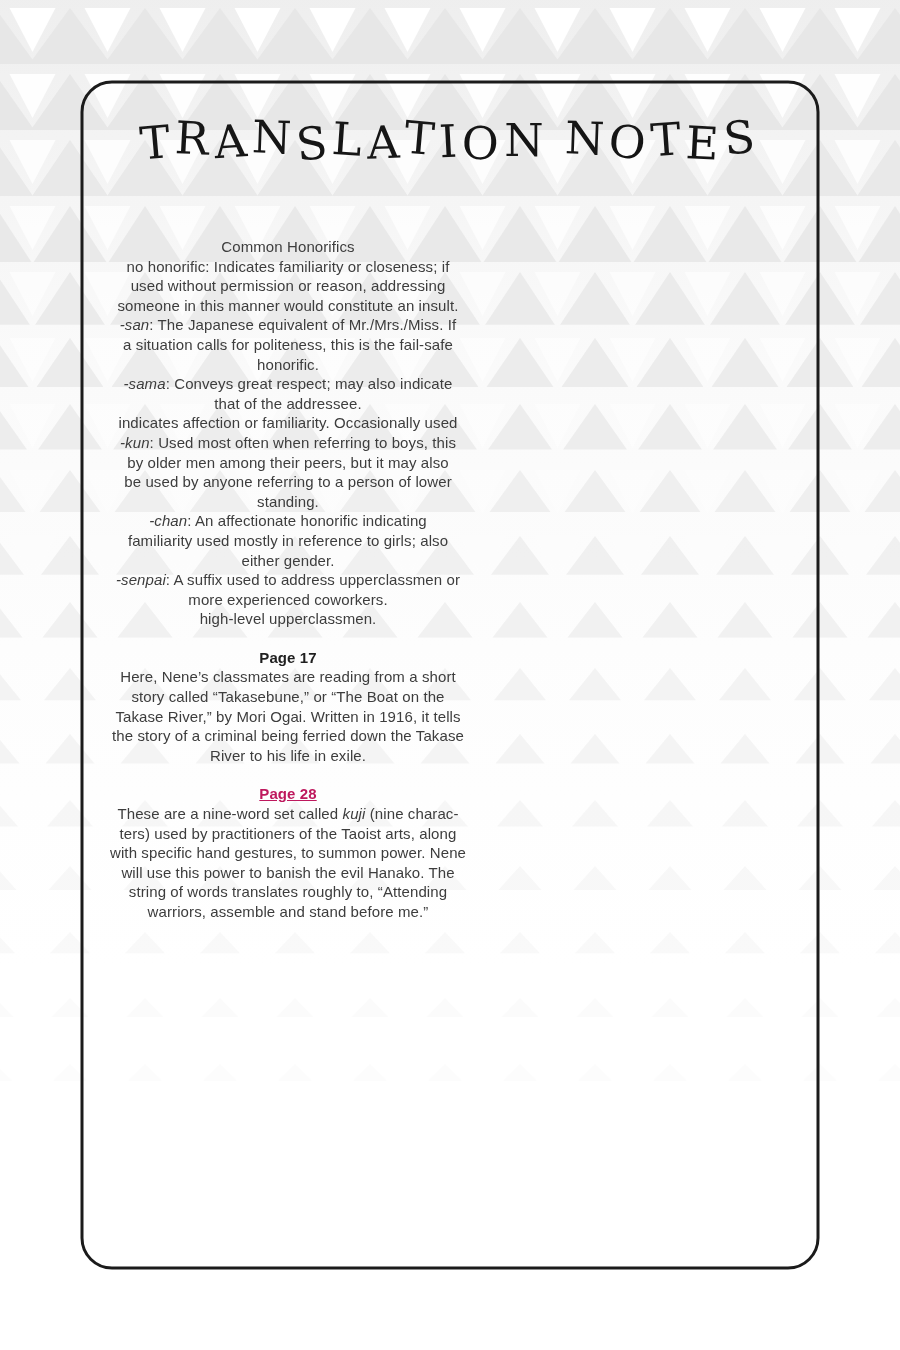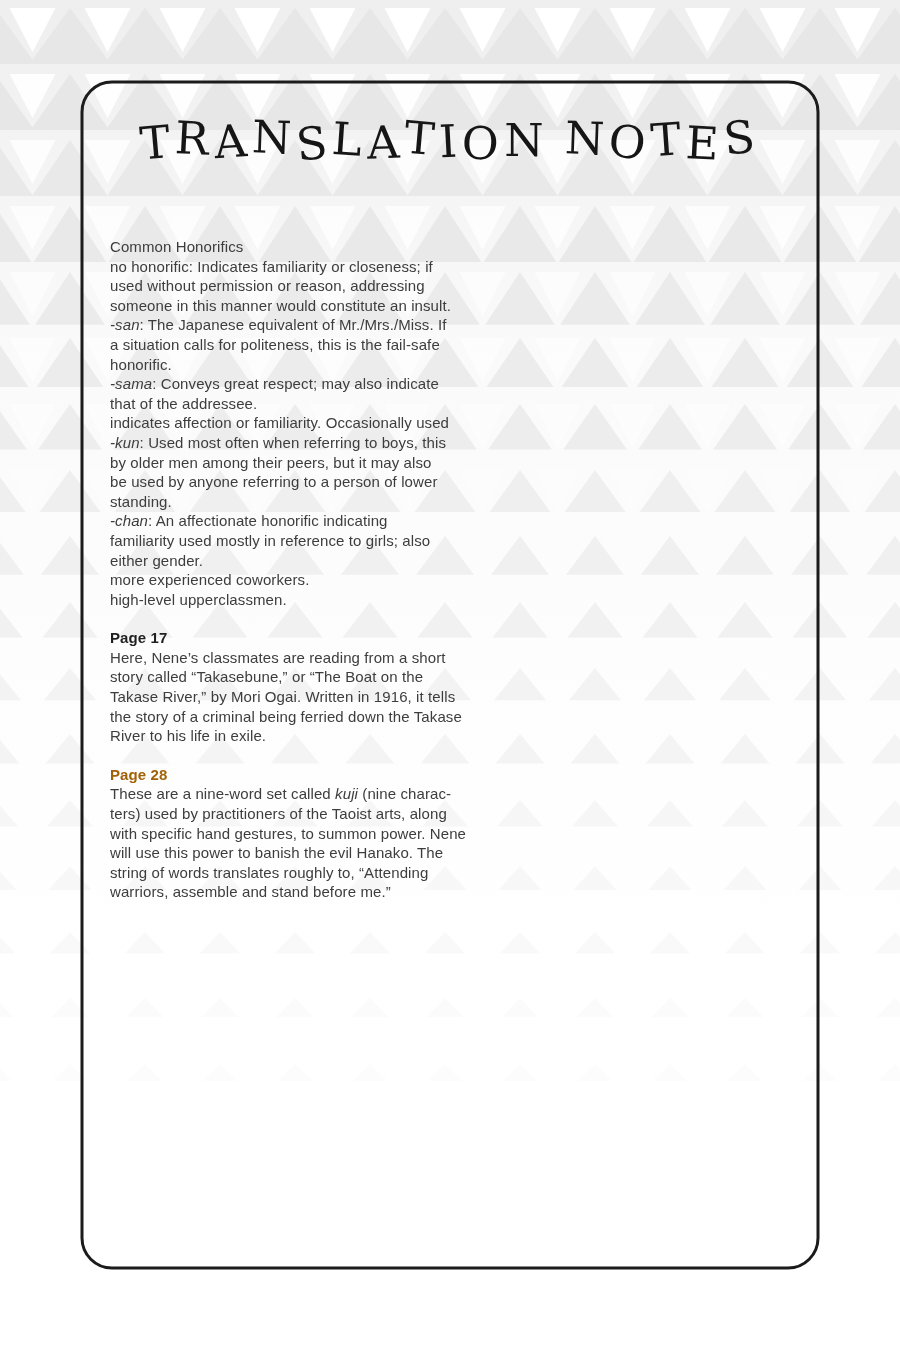--- a/index.html
+++ b/index.html
@@ -10,21 +10,21 @@
   #bg{position:absolute;top:0;left:0;}
   .content{position:absolute;top:0;left:0;width:900px;height:1350px;}
   .title{
     position:absolute;top:114px;left:82px;width:736px;margin:0;
     text-align:center;font-family:"DejaVu Serif",serif;font-weight:400;
     font-size:45px;letter-spacing:5px;color:#161616;white-space:nowrap;
   }
   .title span{display:inline-block;}
   .notes{
     position:absolute;left:110px;top:237px;
-    font-size:15px;line-height:19.6px;color:#3d3d3d;letter-spacing:0.1px;
+    font-size:15px;line-height:19.6px;color:#3d3d3d;letter-spacing:0.1px;text-align:center;
   }
   .section{margin:0 0 19px 0;}
   .heading{white-space:pre;}
   .heading.bold{font-weight:bold;color:#1f1f1f;}
   .line{white-space:pre;}
   .line em{font-style:italic;}
 </style>
 </head>
 <body>
 
@@ -424,33 +424,34 @@
           <div class="line"><em>-sama</em><span>: Conveys great respect; may also indicate</span></div>
           <div class="line"><span>that of the addressee.</span></div>
           <div class="line"><span>indicates affection or familiarity. Occasionally used</span></div>
           <div class="line"><em>-kun</em><span>: Used most often when referring to boys, this</span></div>
           <div class="line"><span>by older men among their peers, but it may also</span></div>
           <div class="line"><span>be used by anyone referring to a person of lower</span></div>
           <div class="line"><span>standing.</span></div>
           <div class="line"><em>-chan</em><span>: An affectionate honorific indicating</span></div>
           <div class="line"><span>familiarity used mostly in reference to girls; also</span></div>
           <div class="line"><span>either gender.</span></div>
+          <div class="line"><em>-senpai</em><span>: A suffix used to address upperclassmen or</span></div>
           <div class="line"><span>more experienced coworkers.</span></div>
           <div class="line"><span>high-level upperclassmen.</span></div>
         </div>
         <div class="section">
           <div class="heading bold" style="color: rgb(31, 31, 31);">Page 17</div>
           <div class="line"><span>Here, Nene’s classmates are reading from a short</span></div>
           <div class="line"><span>story called “Takasebune,” or “The Boat on the</span></div>
           <div class="line"><span>Takase River,” by Mori Ogai. Written in 1916, it tells</span></div>
           <div class="line"><span>the story of a criminal being ferried down the Takase</span></div>
           <div class="line"><span>River to his life in exile.</span></div>
         </div>
         <div class="section">
-          <div class="heading bold" style="color: #a16207;">Page 28</div>
+          <div class="heading bold" style="color: #be185d; text-decoration: underline;">Page 28</div>
           <div class="line"><span>These are a nine-word set called </span><em>kuji</em><span> (nine charac-</span></div>
           <div class="line"><span>ters) used by practitioners of the Taoist arts, along</span></div>
           <div class="line"><span>with specific hand gestures, to summon power. Nene</span></div>
           <div class="line"><span>will use this power to banish the evil Hanako. The</span></div>
           <div class="line"><span>string of words translates roughly to, “Attending</span></div>
           <div class="line"><span>warriors, assemble and stand before me.”</span></div>
         </div>
       </div>
   </div>
 

